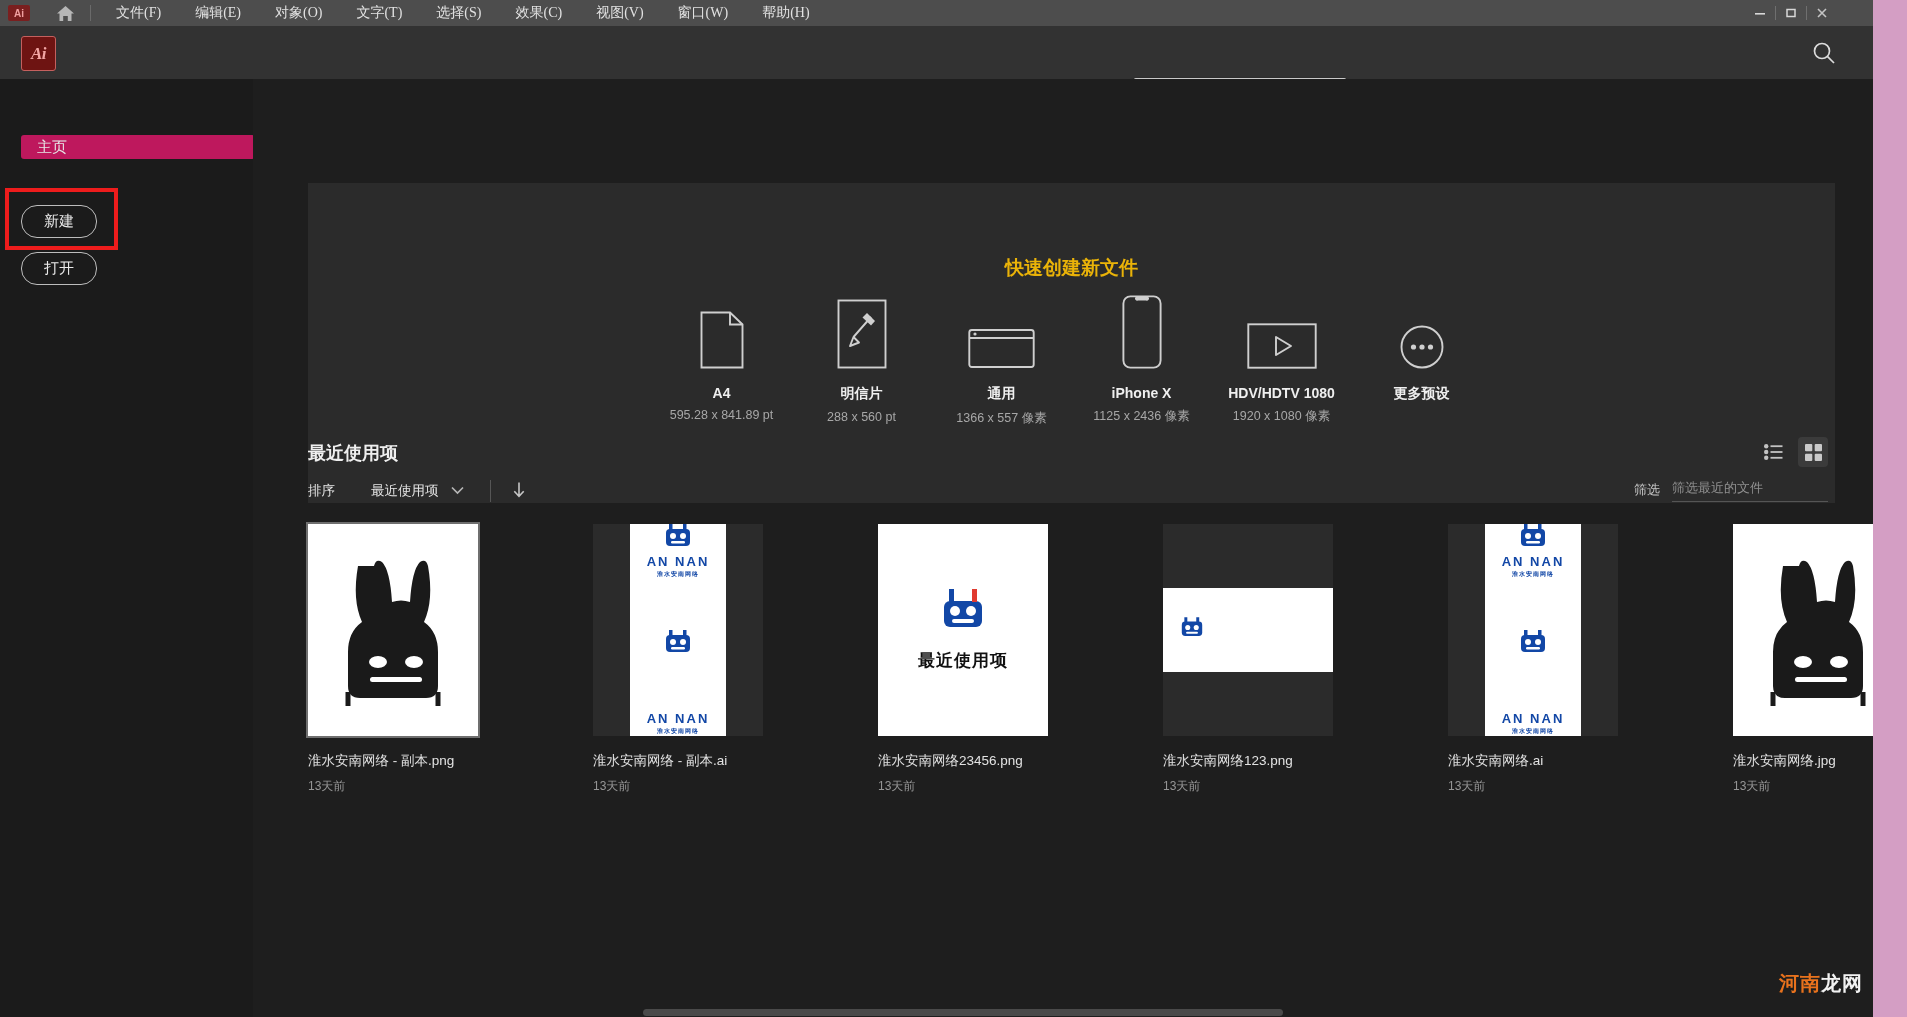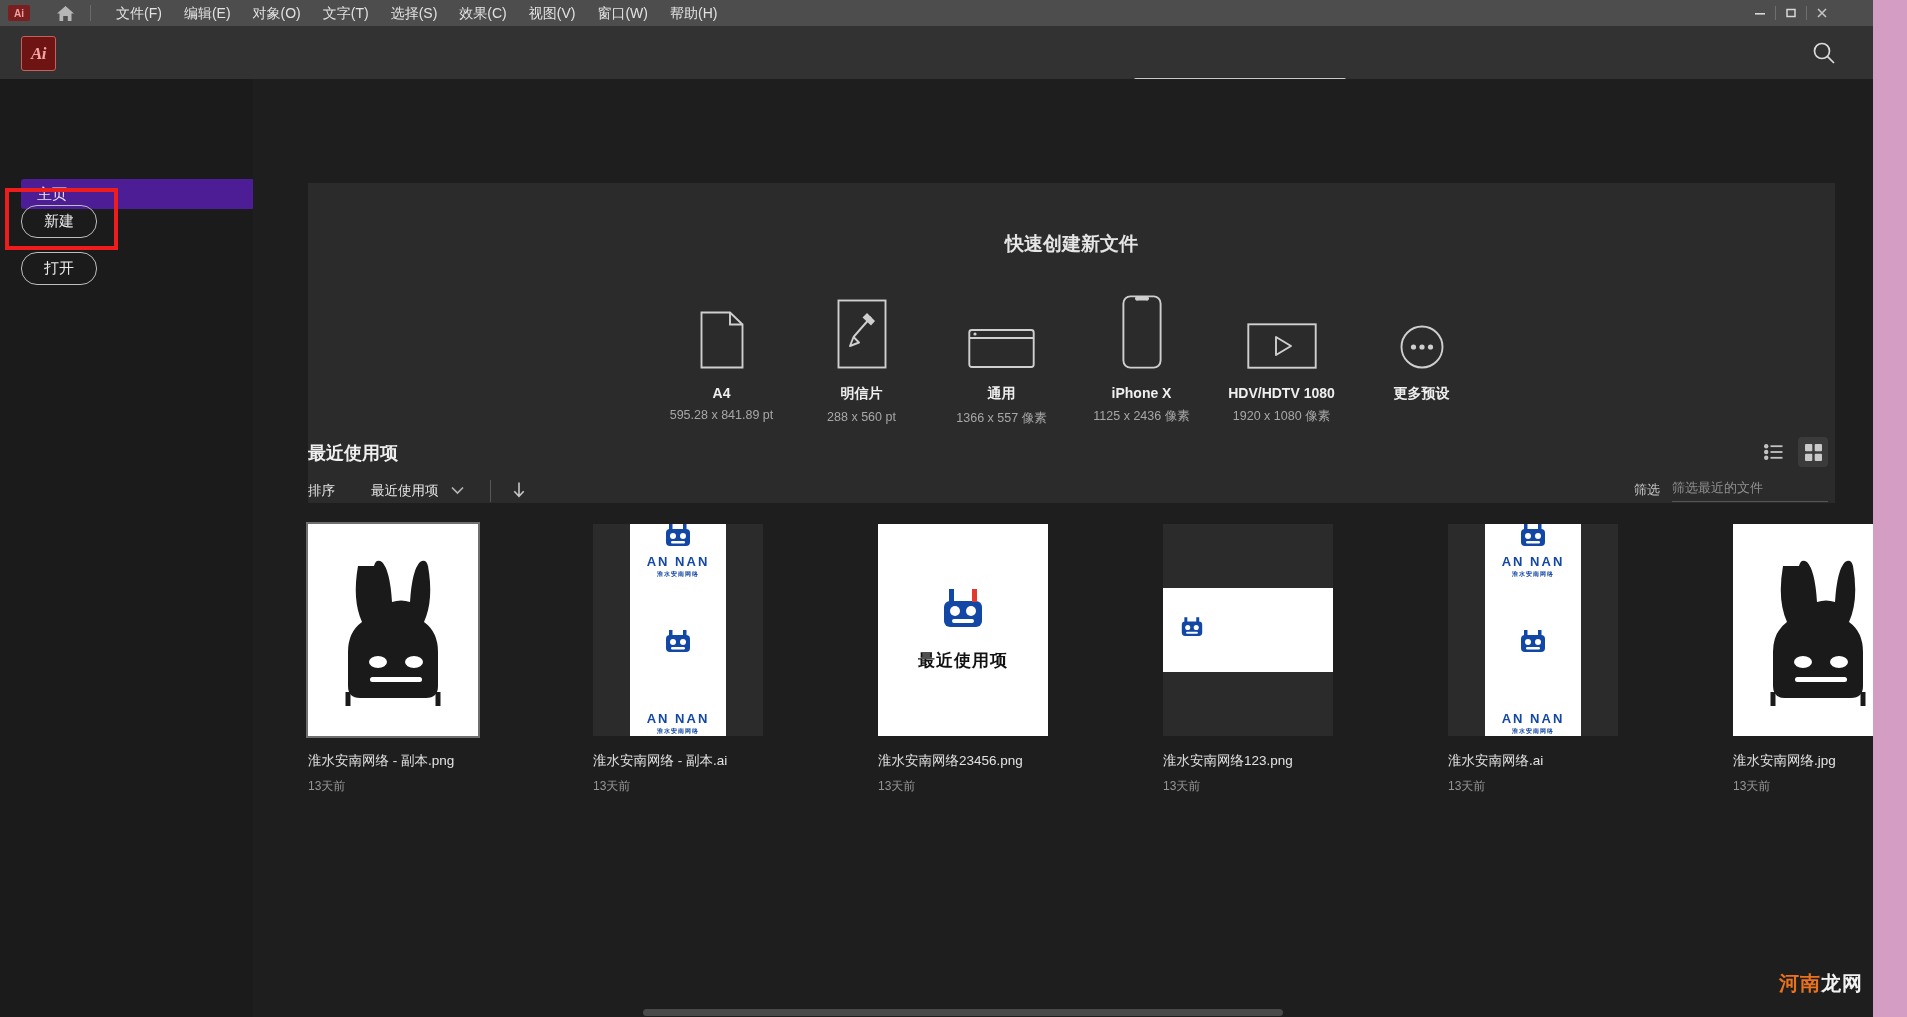--- a/index.html
+++ b/index.html
@@ -4,50 +4,50 @@
 <style>
   html,body{margin:0;padding:0;background:#1e1e1e;}
   body{width:1907px;height:1017px;overflow:hidden;font-family:"Liberation Sans","DejaVu Sans",sans-serif;color:#d0d0d0;position:relative;}
   #root{position:absolute;inset:0;}
 
   
   .titlebar{position:absolute;left:0;top:0;width:1873px;height:26px;background:#4d4d4d;display:flex;align-items:center;}
   .ai-mini{width:22px;height:16px;margin-left:8px;background:#7a1f1f;border-radius:2px;display:flex;align-items:center;justify-content:center;font-size:10px;font-weight:bold;color:#f0a0a0;letter-spacing:0;}
   .home-ico{margin-left:24px;width:22px;height:20px;display:flex;align-items:center;justify-content:center;}
   .tb-sep{width:1px;height:16px;background:#6a6a6a;margin:0 14px;}
-  .menu{display:flex;align-items:center;gap:0;}
+  .menu{display:flex;align-items:center;gap:12px;font-family:Liberation Serif, serif;}
   .menu-item{font-size:14px;color:#e2e2e2;padding:3px 11px;line-height:18px;white-space:nowrap;}
   .winbtns{position:absolute;right:36px;top:0;height:26px;display:flex;align-items:center;}
   .winbtn{width:30px;height:20px;display:flex;align-items:center;justify-content:center;color:#d8d8d8;font-size:13px;}
   .wsep{width:1px;height:14px;background:#6f6f6f;}
   .pinkstrip{position:absolute;right:0;top:0;width:34px;height:1017px;background:#d49ec4;}
 
   
   .appheader{position:absolute;left:0;top:26px;width:1873px;height:53px;background:#323232;}
   .ai-badge{position:absolute;left:21px;top:10px;width:33px;height:33px;background:#6e1412;border:1px solid #c4605e;border-radius:3px;display:flex;align-items:center;justify-content:center;}
   .ai-badge span{font-size:17px;font-weight:bold;color:#f2a6a4;font-family:"Liberation Serif",serif;font-style:italic;letter-spacing:-0.5px;}
   .hdr-search{position:absolute;right:36px;top:14px;width:26px;height:26px;}
 
   
   .ime{position:absolute;left:1133px;top:78px;height:27px;background:#fdfdfd;border:1px solid #c9c9c9;border-radius:3px;display:flex;align-items:center;padding:0 4px;box-shadow:0 1px 3px rgba(0,0,0,.45);}
   .ime-logo{width:24px;height:23px;background:linear-gradient(160deg,#ff8030,#e8520b);border-radius:4px;display:flex;align-items:center;justify-content:center;color:#fff;font-weight:bold;font-size:15px;font-family:"Liberation Serif",serif;margin-right:4px;}
   .ime-i{width:22px;height:23px;display:flex;align-items:center;justify-content:center;color:#2a6fc4;font-size:14px;font-weight:bold;}
 
   
   .sidebar{position:absolute;left:0;top:79px;width:253px;height:938px;background:#1b1b1b;}
-  .home-tab{position:absolute;left:21px;top:135px;width:218px;height:30px;background:#4c1d95;border-radius:3px;display:flex;align-items:center;padding-left:16px;font-size:15px;color:#e6e6e6;margin-top:44px;}
+  .home-tab{position:absolute;left:21px;top:135px;width:218px;height:24px;background:#be185d;border-radius:3px;display:flex;align-items:center;padding-left:16px;font-size:15px;color:#e6e6e6;}
   .pill{position:absolute;width:74px;height:31px;border:1px solid #bdbdbd;border-radius:16px;display:flex;align-items:center;justify-content:center;font-size:15px;color:#eaeaea;}
   .pill-new{left:21px;top:205px;}
   .pill-open{left:21px;top:252px;}
   .redbox{position:absolute;left:5px;top:188px;width:113px;height:62px;border:4px solid #ee1c1c;box-sizing:border-box;}
 
   
   .main{position:absolute;left:253px;top:79px;width:1620px;height:938px;background:#1e1e1e;}
   .quick{position:absolute;left:55px;top:104px;width:1527px;height:320px;background:#2b2b2b;}
-  .quick-title{position:absolute;left:0;right:0;top:48px;text-align:center;font-size:19px;font-weight:bold;color:#e5e5e5;}
+  .quick-title{position:absolute;left:0;right:0;top:72px;text-align:center;font-size:19px;font-weight:bold;color:#eab308;}
   .presets{position:absolute;left:0;right:0;top:110px;display:flex;justify-content:center;gap:0;}
   .preset{width:140px;display:flex;flex-direction:column;align-items:center;}
   .preset-ico{height:76px;display:flex;align-items:flex-end;justify-content:center;}
   .preset-name{margin-top:16px;font-size:14px;font-weight:bold;color:#efefef;white-space:nowrap;}
   .preset-dim{margin-top:7px;font-size:12.5px;color:#a7a7a7;white-space:nowrap;}
 
   .recent-title{position:absolute;left:55px;top:362px;font-size:18px;font-weight:bold;color:#efefef;}
   .viewtoggle{position:absolute;right:45px;top:358px;display:flex;align-items:center;gap:10px;}
   .vt{width:30px;height:30px;border-radius:4px;display:flex;align-items:center;justify-content:center;}
   .vt.active{background:#3b3b3b;}

